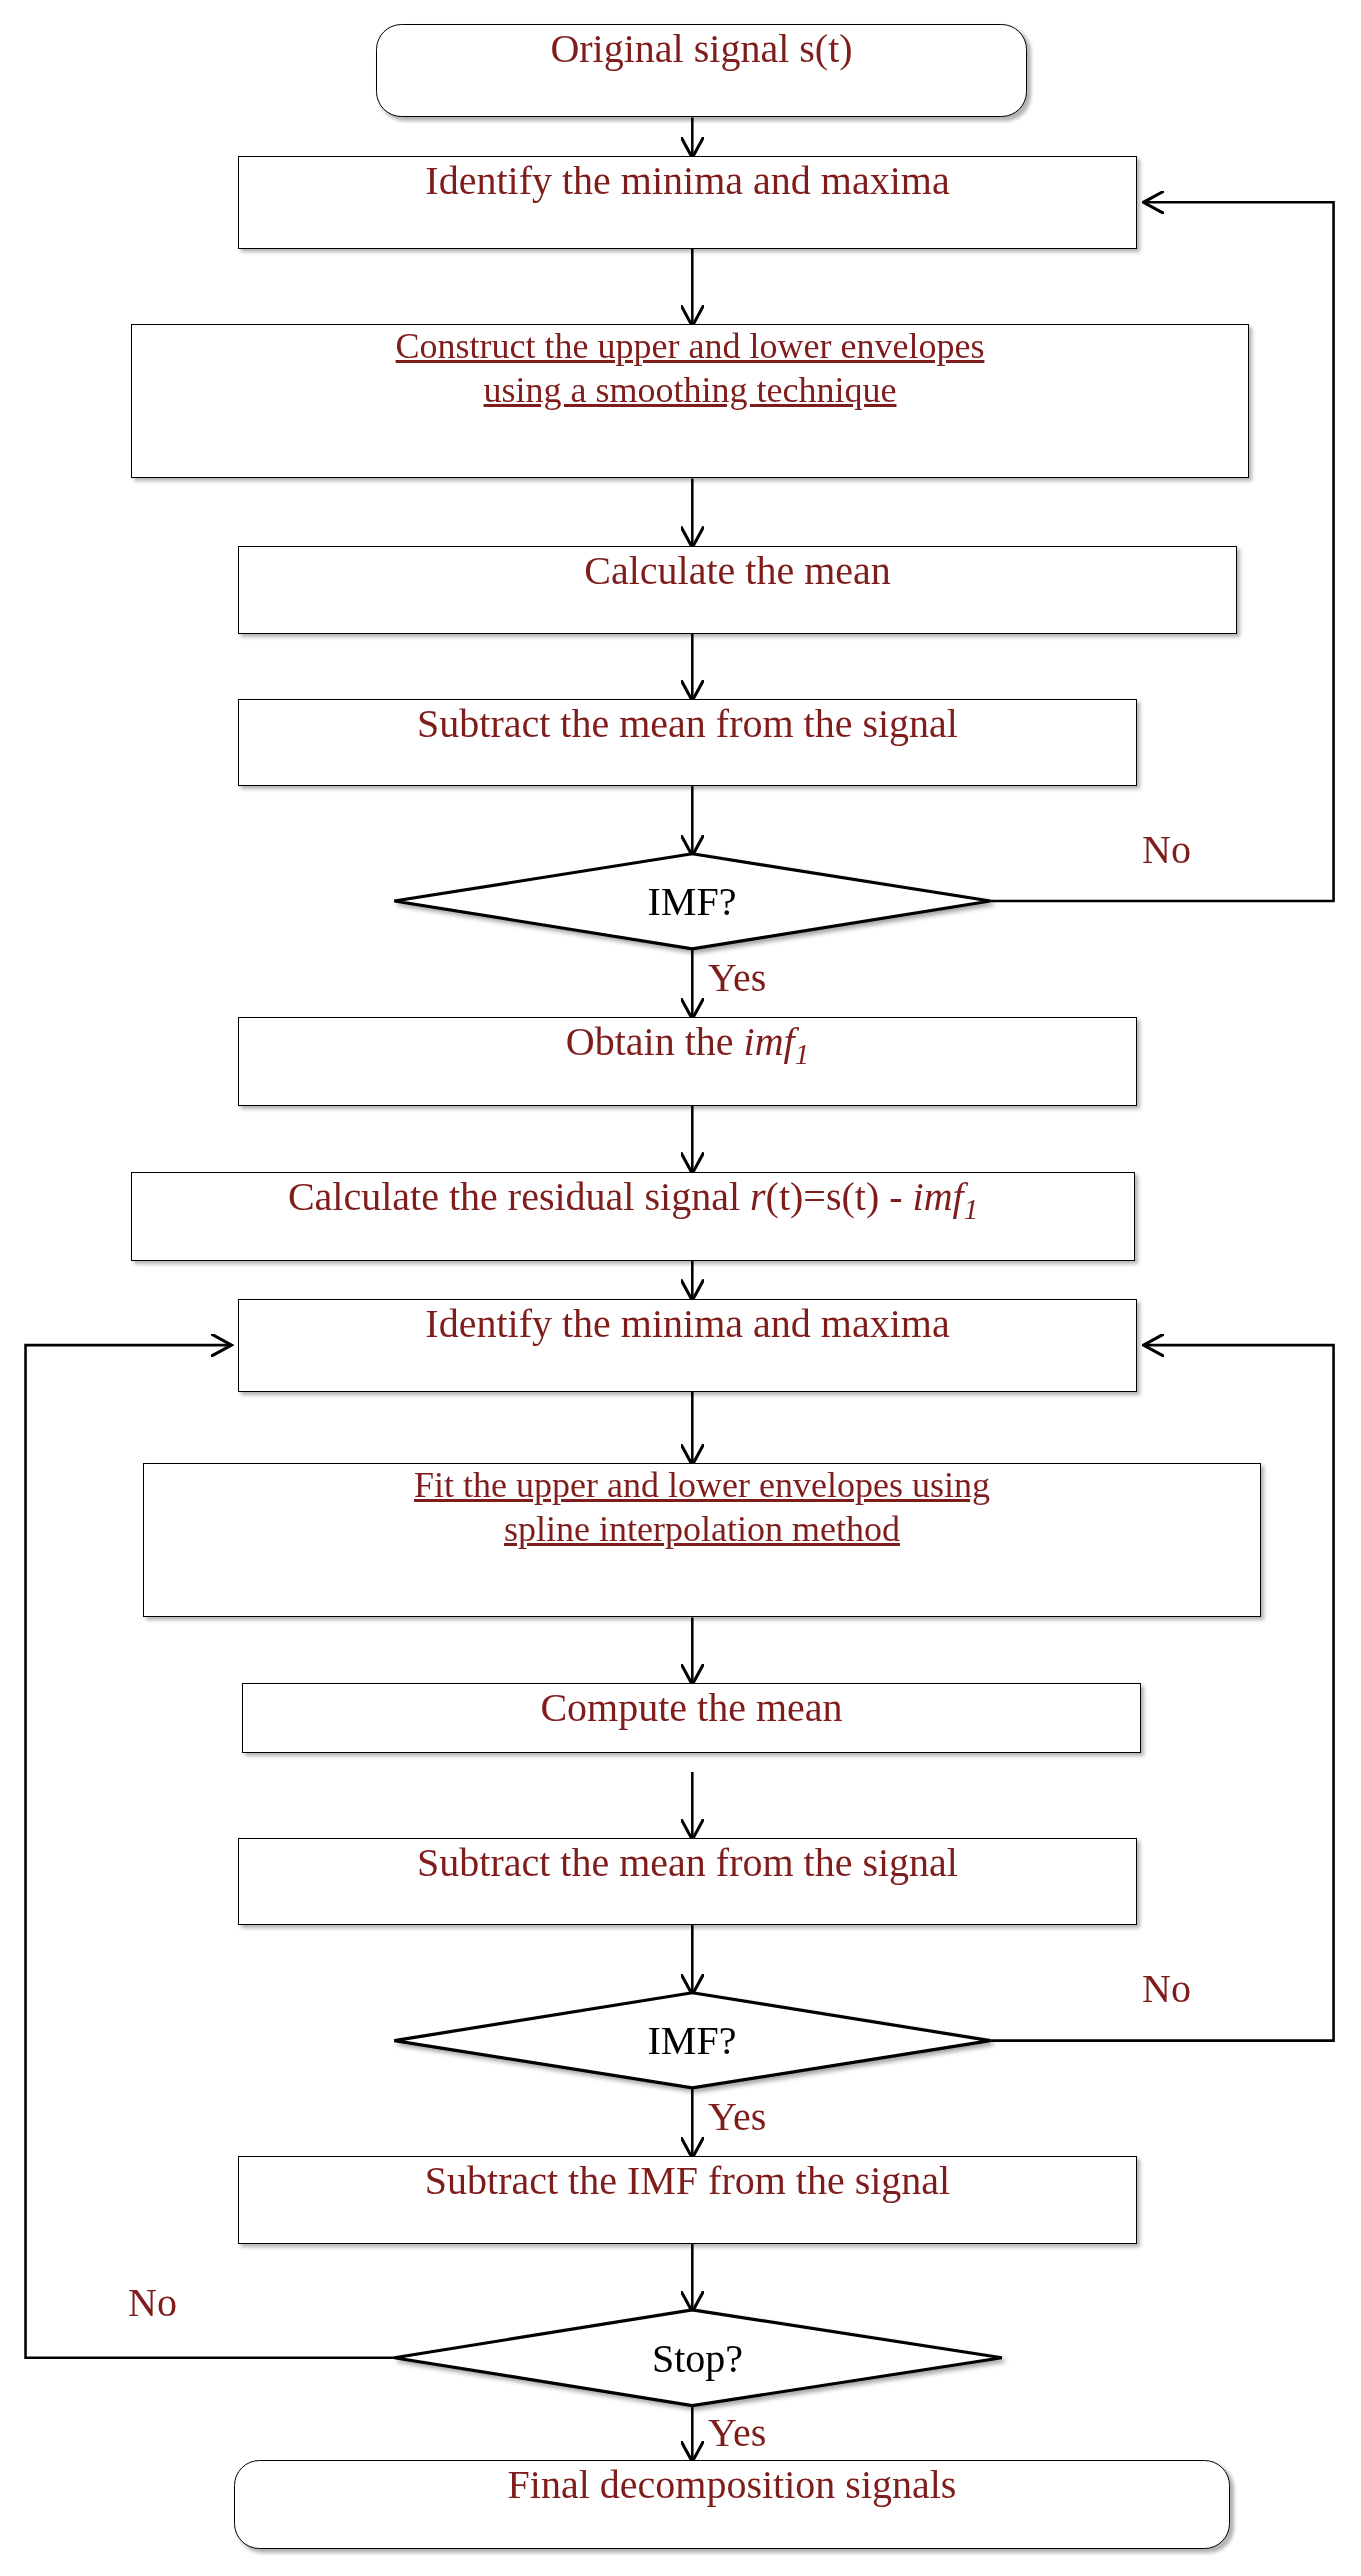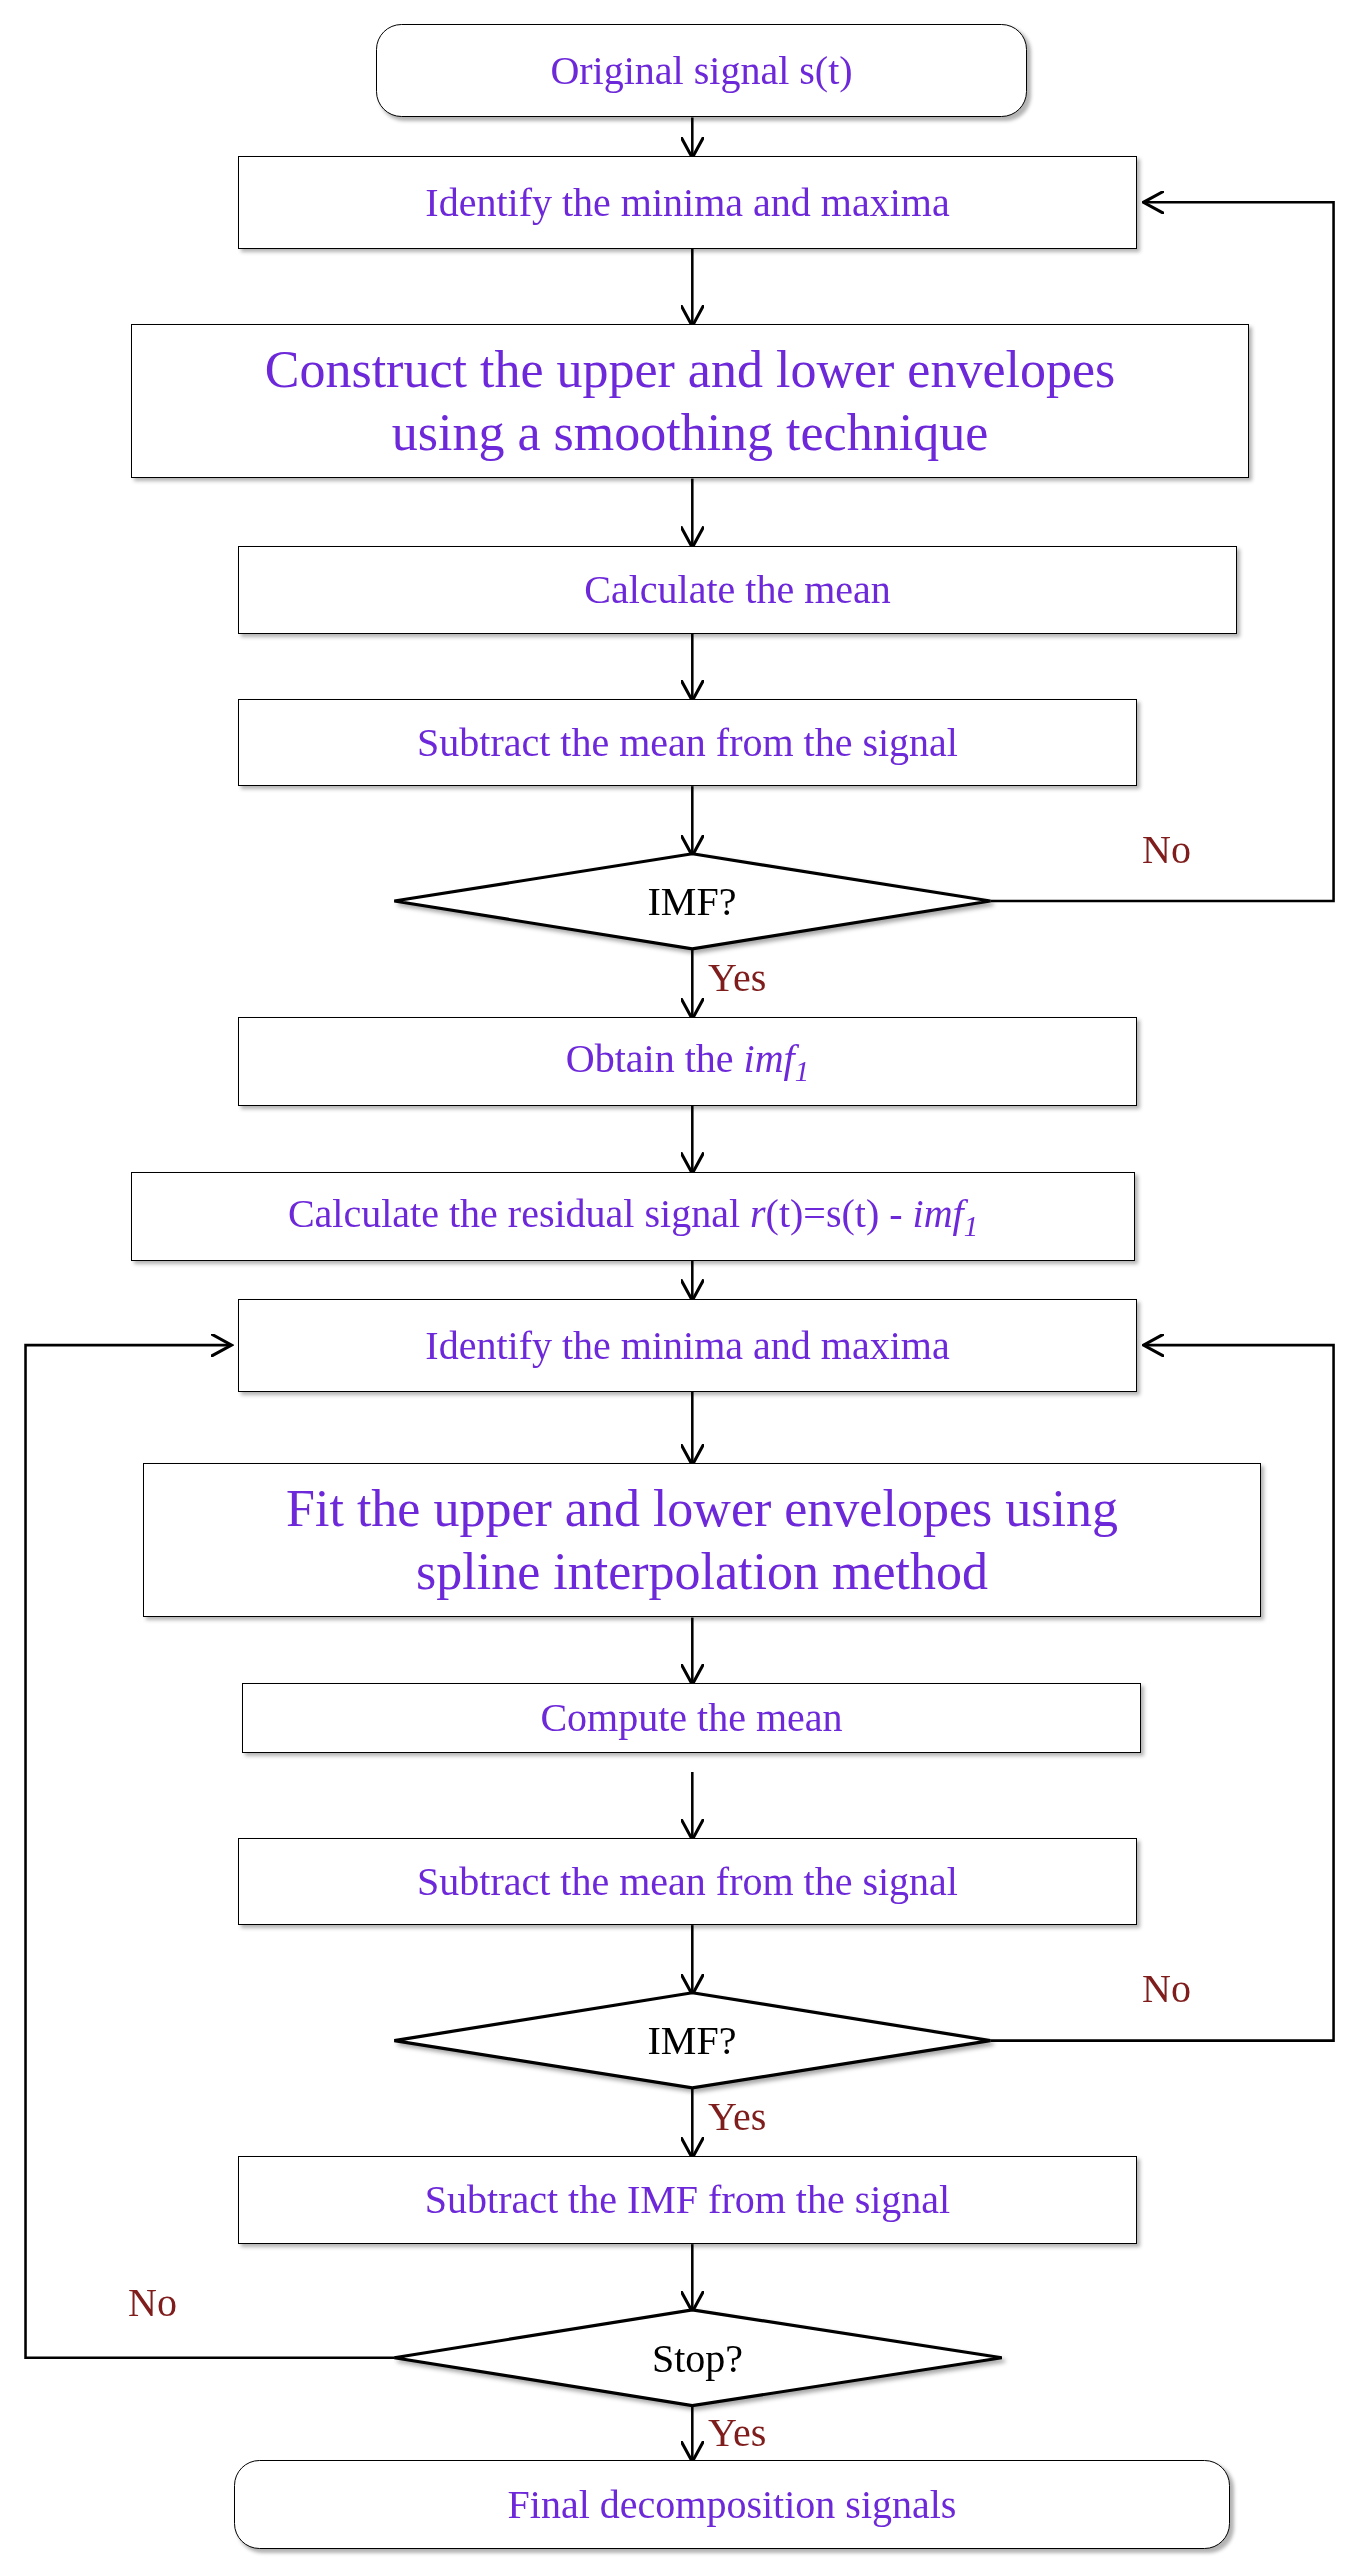--- a/index.html
+++ b/index.html
@@ -24,39 +24,38 @@
     width: 1361px;
     height: 2576px;
     pointer-events: none;
   }
   .node {
     position: absolute;
     box-sizing: border-box;
     background: #ffffff;
     border: 1.9px solid #000000;
     display: flex;
-    align-items: center;
     justify-content: center;
     text-align: center;
-    color: #6d28d9;
+    color: #7f1d1d;
     line-height: 1.18;
     box-shadow: 3.2px 3.2px 3.8px rgba(0,0,0,0.30);
     z-index: 2;
   }
   .node-label {
     display: block;
     padding: 0 10.2px;
     white-space: pre-line;
   }
   .rounded {
     border-radius: 25.5px;
   }
   .process { font-size: 40px; }
   .terminator { font-size: 40px; }
-  .process-multiline { font-size: 52px; line-height: 1.22; }
+  .process-multiline { font-size: 36px; line-height: 1.22; text-decoration: underline; }
 
   
   .decision-label {
     position: absolute;
     display: flex;
     align-items: center;
     justify-content: center;
     font-size: 40px;
     color: #000000;
     z-index: 3;

